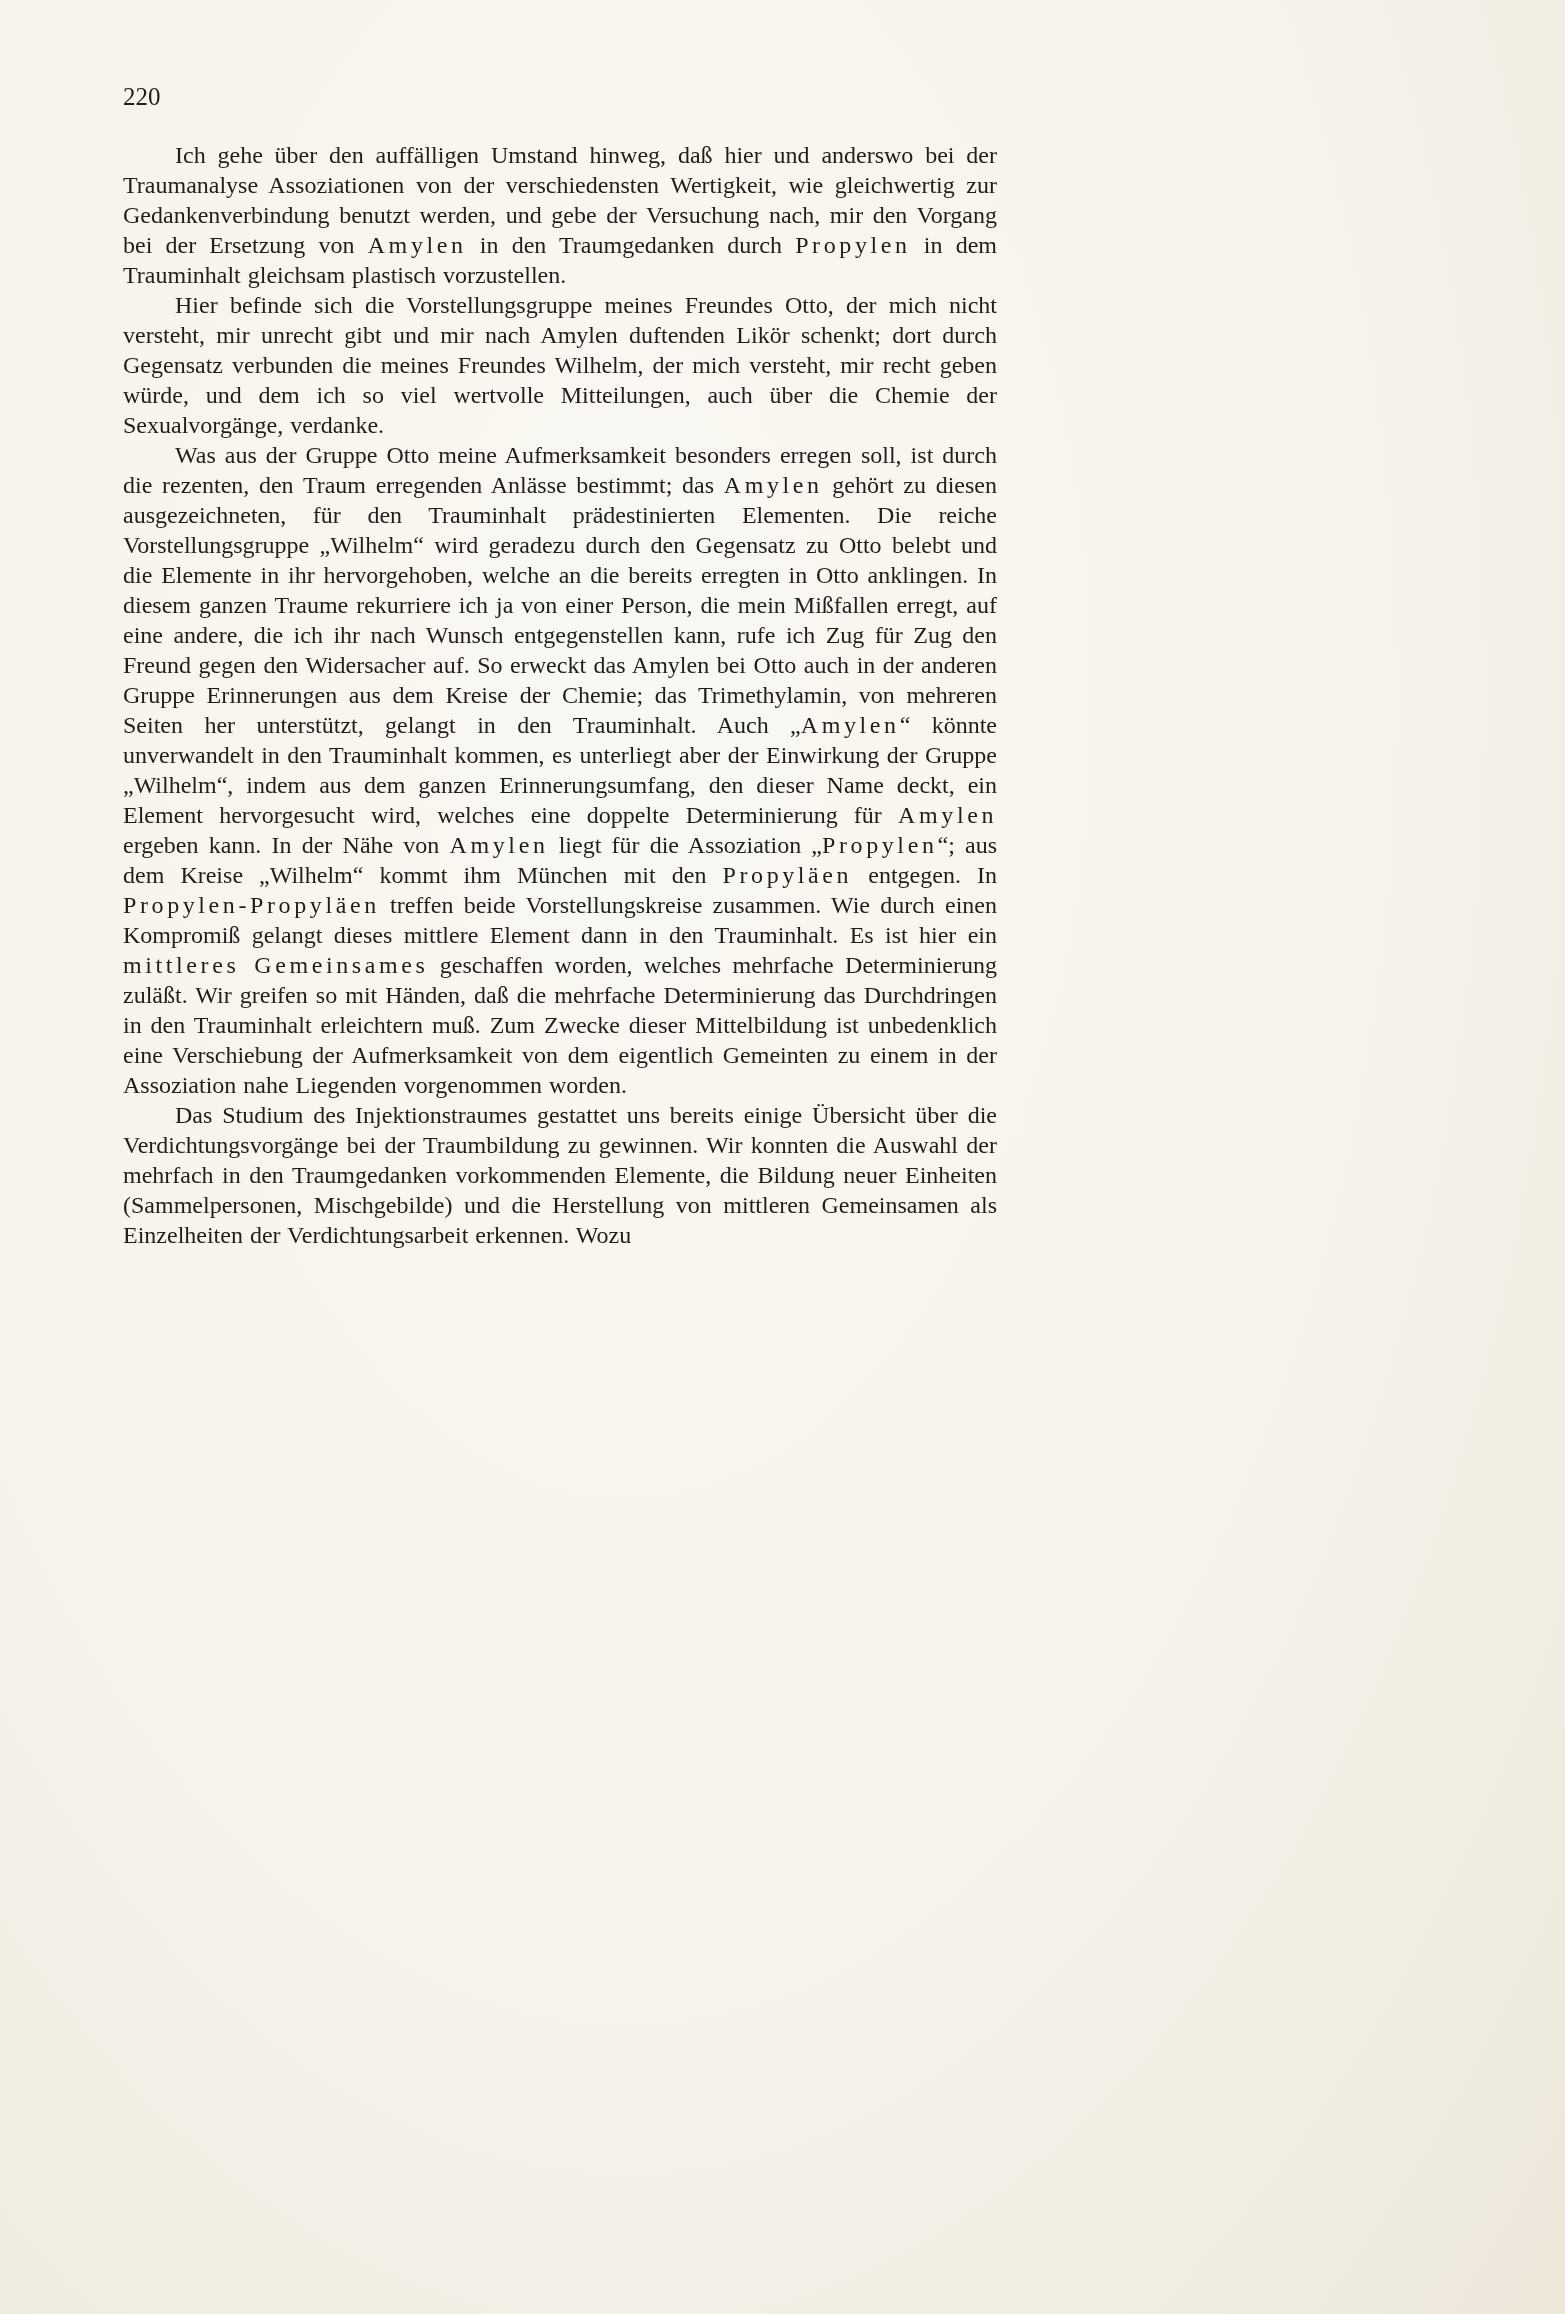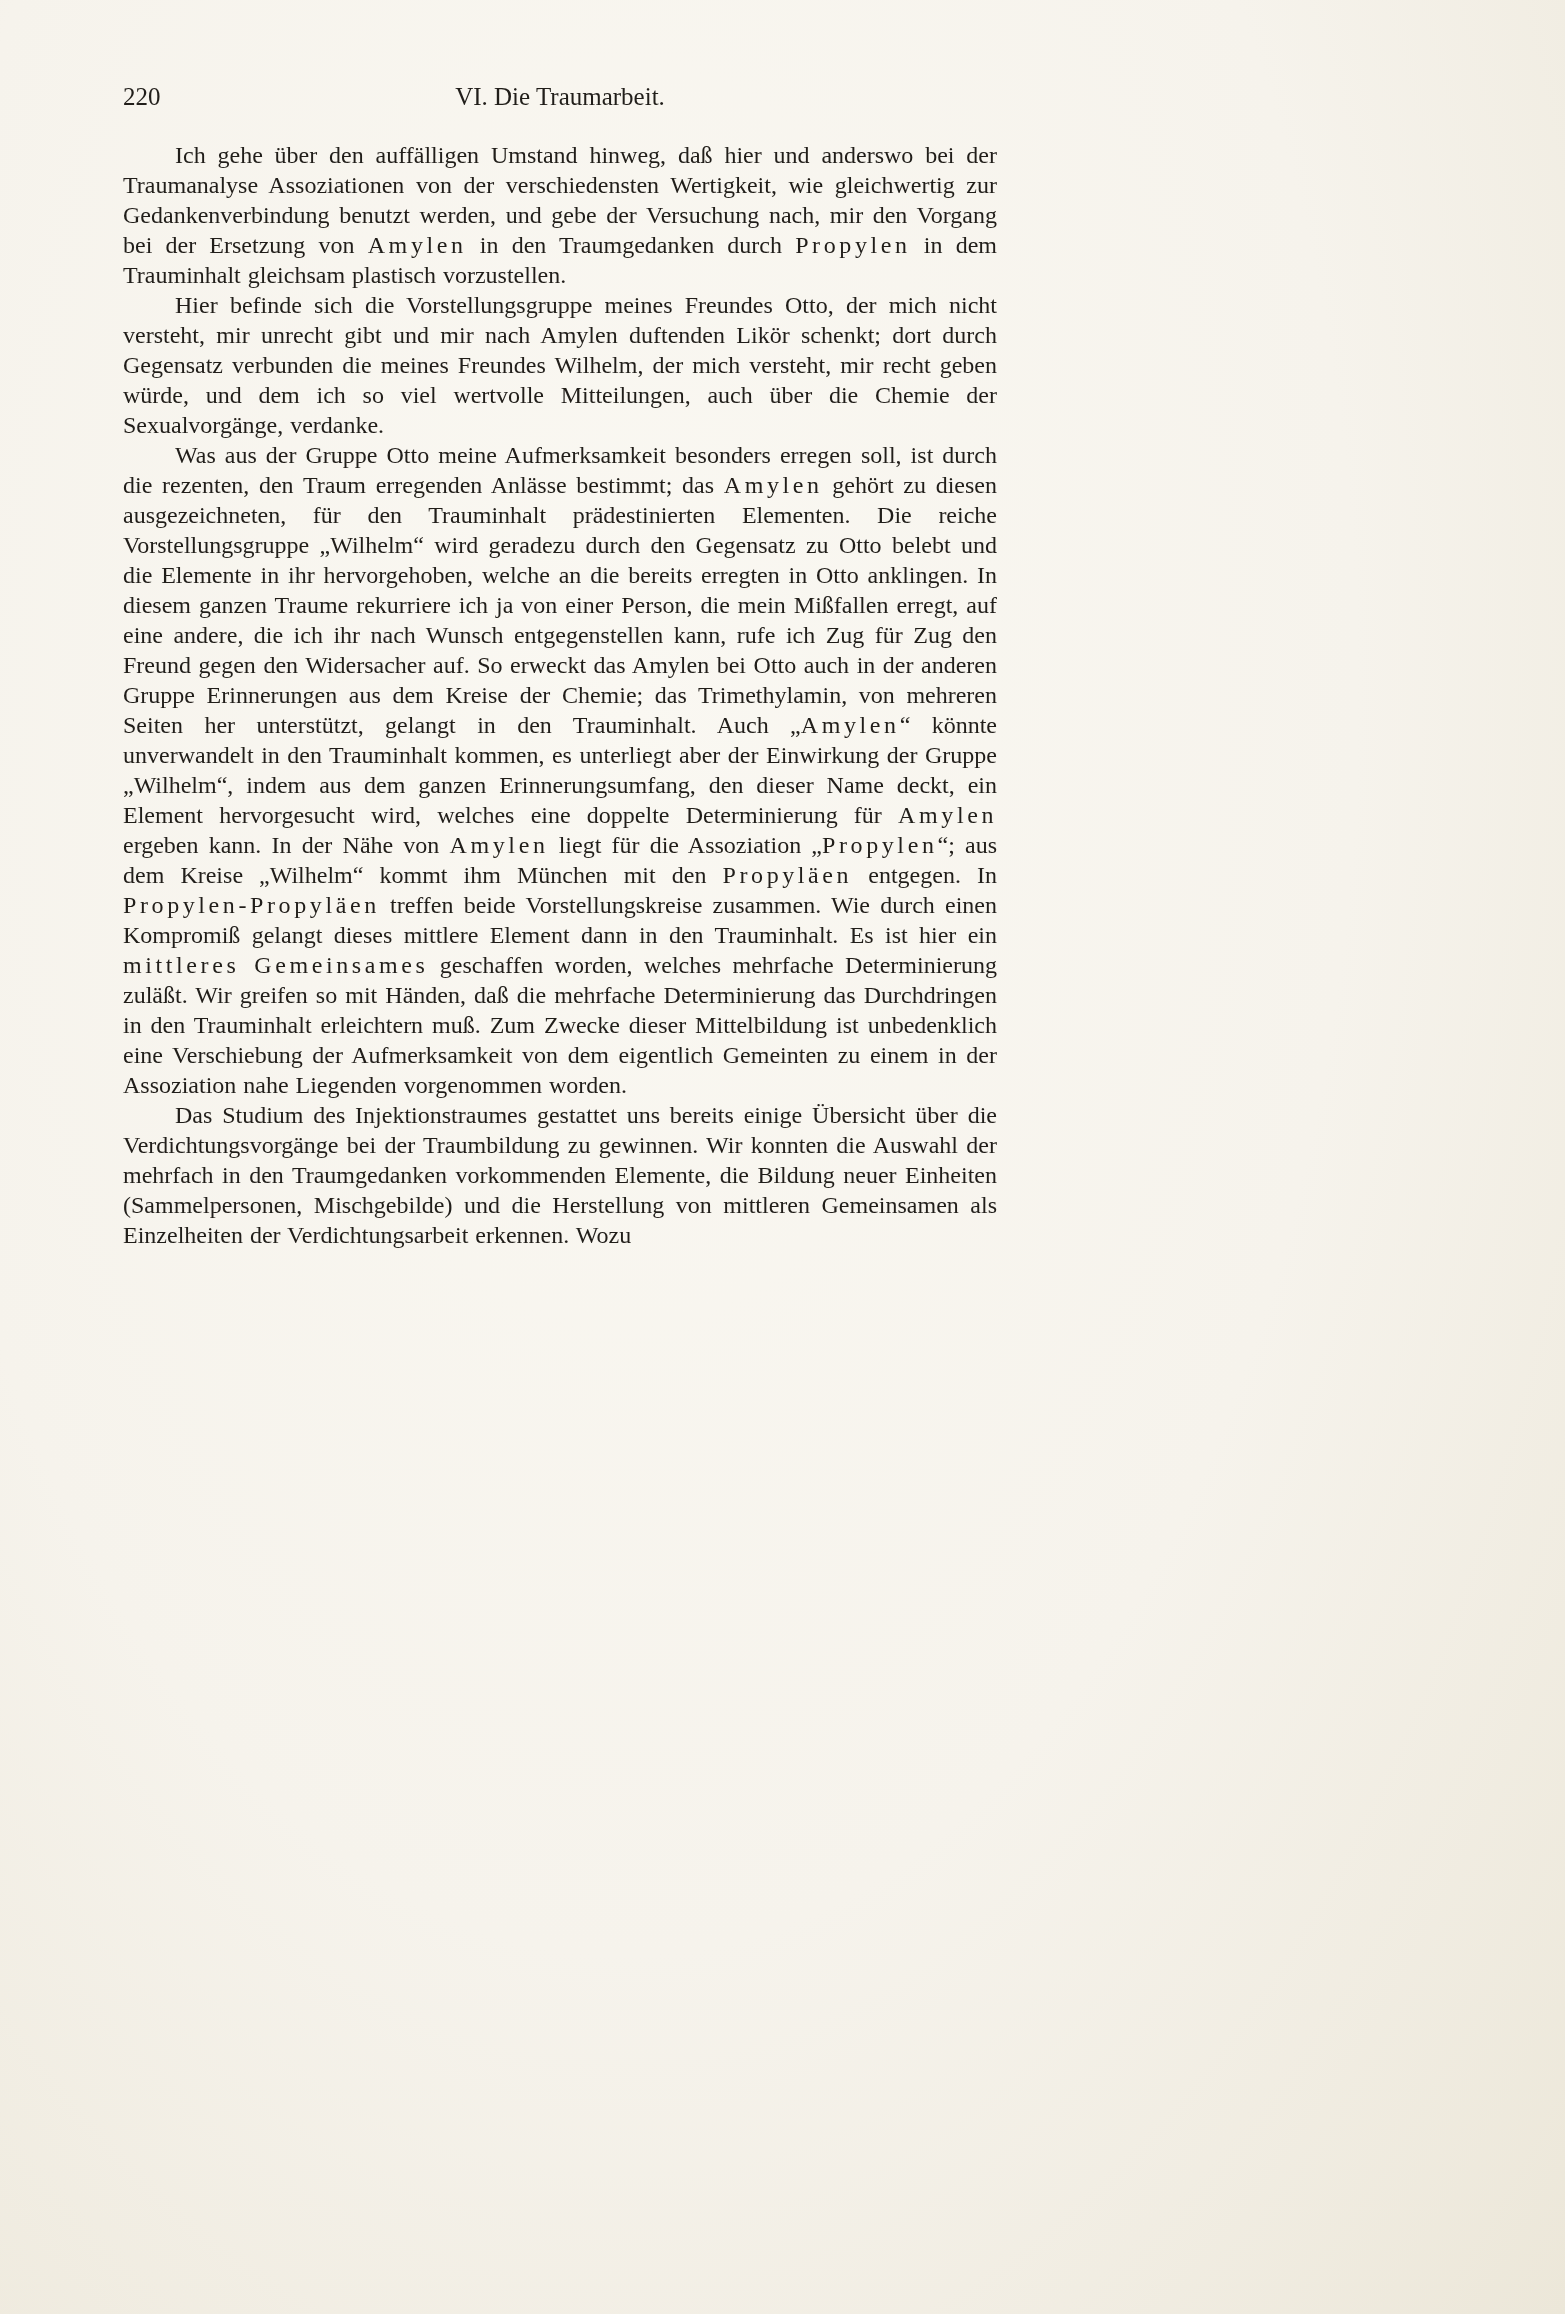--- a/index.html
+++ b/index.html
@@ -66,21 +66,20 @@
     letter-spacing: 0.15em;
   }
 </style>
 </head>
 <body>
 
 <div class="page">
   <div class="text-block">
     <div class="running-head">
       <span class="page-number">220</span>
-      <span class="chapter-title">VI. Die Traumarbeit.</span>
     </div>
     <div class="body-text">
 
     <p><span>Ich gehe über den auffälligen Umstand hinweg, daß hier und anderswo bei der Traumanalyse Assoziationen von der verschiedensten Wertigkeit, wie gleichwertig zur Gedankenverbindung benutzt werden, und gebe der Versuchung nach, mir den Vorgang bei der Ersetzung von </span><span class="sp">Amylen</span><span> in den Traumgedanken durch </span><span class="sp">Propylen</span><span> in dem Trauminhalt gleichsam plastisch vorzustellen.</span></p>
         <p><span>Hier befinde sich die Vorstellungsgruppe meines Freundes Otto, der mich nicht versteht, mir unrecht gibt und mir nach Amylen duftenden Likör schenkt; dort durch Gegensatz verbunden die meines Freundes Wilhelm, der mich versteht, mir recht geben würde, und dem ich so viel wertvolle Mitteilungen, auch über die Chemie der Sexualvorgänge, verdanke.</span></p>
         <p><span>Was aus der Gruppe Otto meine Aufmerksamkeit besonders erregen soll, ist durch die rezenten, den Traum erregenden Anlässe bestimmt; das </span><span class="sp">Amylen</span><span> gehört zu diesen ausgezeichneten, für den Trauminhalt prädestinierten Elementen. Die reiche Vorstellungsgruppe „Wilhelm“ wird geradezu durch den Gegensatz zu Otto belebt und die Elemente in ihr hervorgehoben, welche an die bereits erregten in Otto anklingen. In diesem ganzen Traume rekurriere ich ja von einer Person, die mein Mißfallen erregt, auf eine andere, die ich ihr nach Wunsch entgegenstellen kann, rufe ich Zug für Zug den Freund gegen den Widersacher auf. So erweckt das Amylen bei Otto auch in der anderen Gruppe Erinnerungen aus dem Kreise der Chemie; das Trimethylamin, von mehreren Seiten her unterstützt, gelangt in den Trauminhalt. Auch „</span><span class="sp">Amylen</span><span>“ könnte unverwandelt in den Trauminhalt kommen, es unterliegt aber der Einwirkung der Gruppe „Wilhelm“, indem aus dem ganzen Erinnerungsumfang, den dieser Name deckt, ein Element hervorgesucht wird, welches eine doppelte Determinierung für </span><span class="sp">Amylen</span><span> ergeben kann. In der Nähe von </span><span class="sp">Amylen</span><span> liegt für die Assoziation „</span><span class="sp">Propylen</span><span>“; aus dem Kreise „Wilhelm“ kommt ihm München mit den </span><span class="sp">Propyläen</span><span> entgegen. In </span><span class="sp">Propylen-Propyläen</span><span> treffen beide Vorstellungskreise zusammen. Wie durch einen Kompromiß gelangt dieses mittlere Element dann in den Trauminhalt. Es ist hier ein </span><span class="sp">mittleres Gemeinsames</span><span> geschaffen worden, welches mehrfache Determinierung zuläßt. Wir greifen so mit Händen, daß die mehrfache Determinierung das Durchdringen in den Trauminhalt erleichtern muß. Zum Zwecke dieser Mittelbildung ist unbedenklich eine Verschiebung der Aufmerksamkeit von dem eigentlich Gemeinten zu einem in der Assoziation nahe Liegenden vorgenommen worden.</span></p>
         <p><span>Das Studium des Injektionstraumes gestattet uns bereits einige Übersicht über die Verdichtungsvorgänge bei der Traumbildung zu gewinnen. Wir konnten die Auswahl der mehrfach in den Traumgedanken vorkommenden Elemente, die Bildung neuer Einheiten (Sammelpersonen, Mischgebilde) und die Herstellung von mittleren Gemeinsamen als Einzelheiten der Verdichtungsarbeit erkennen. Wozu</span></p>
       </div>
   </div>
 </div>

